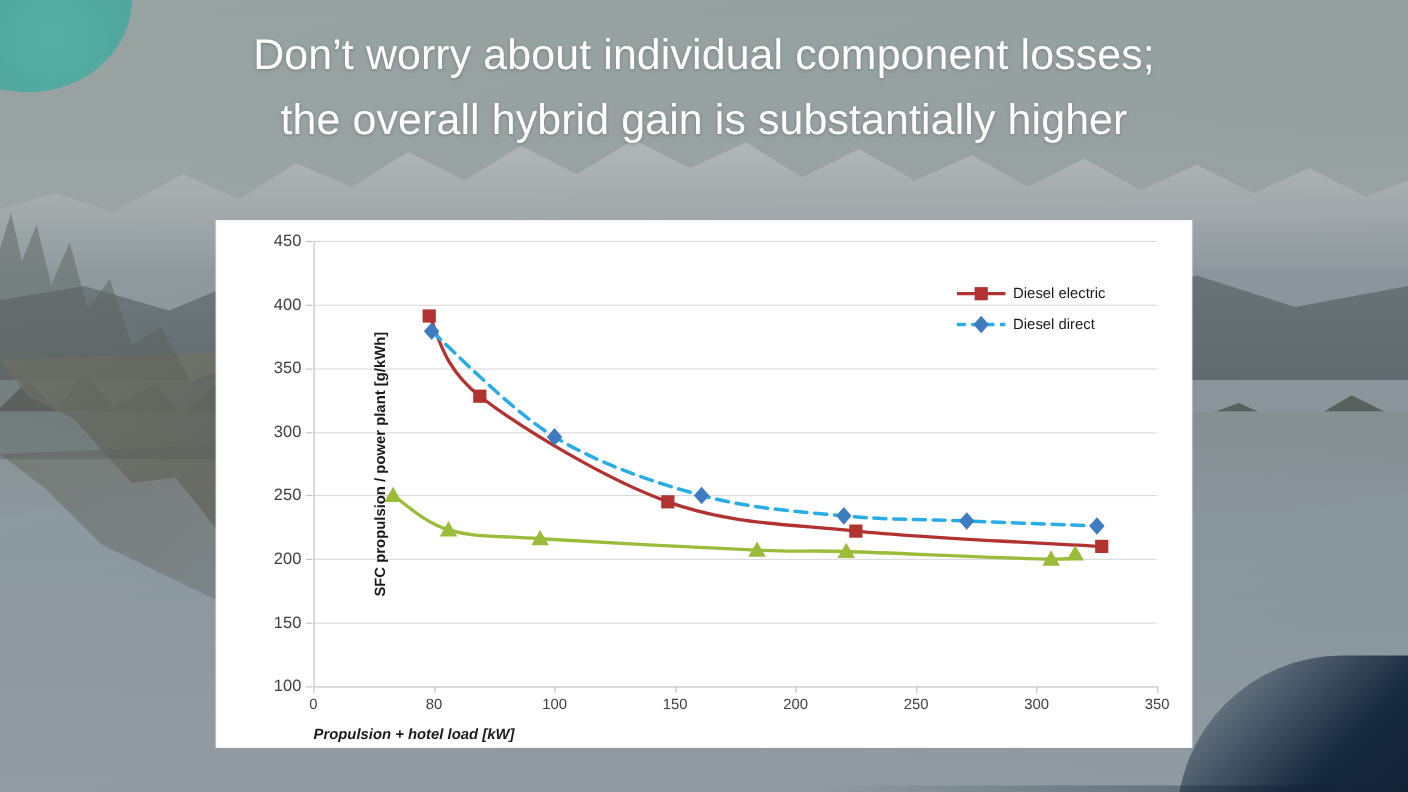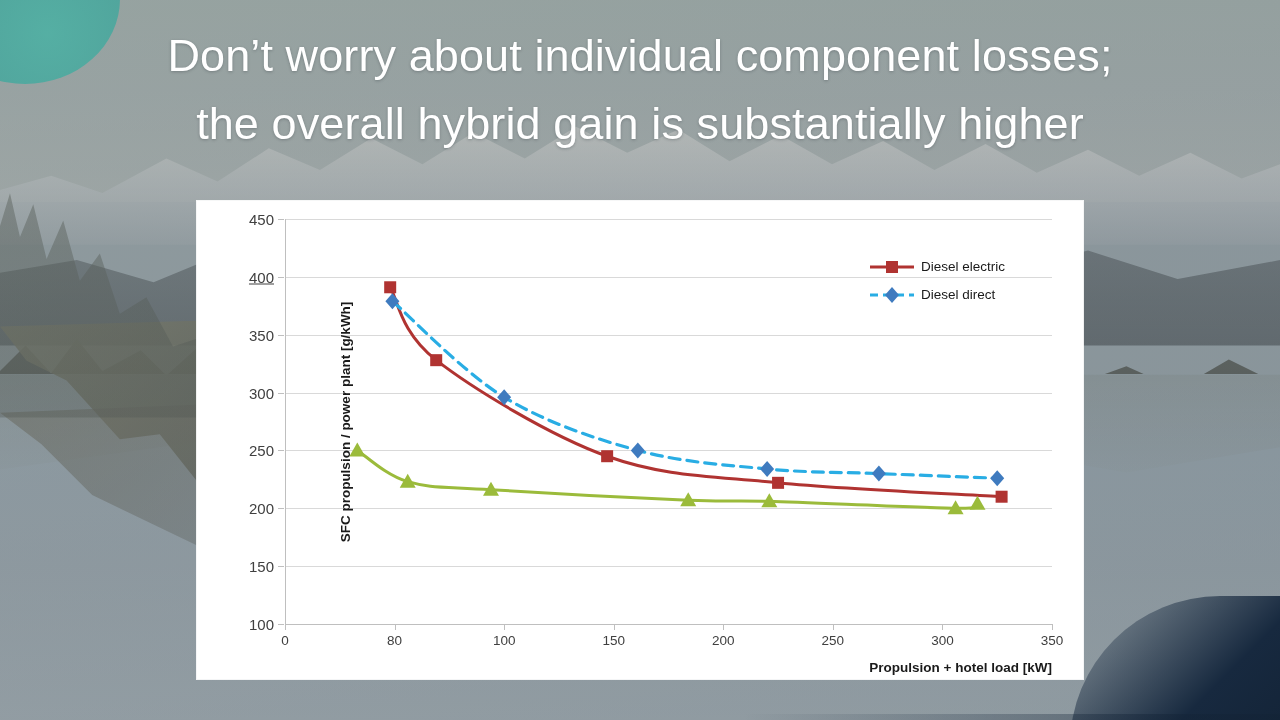--- a/index.html
+++ b/index.html
@@ -102,21 +102,21 @@
   .accent-navy-strip {
     position: absolute; right: 0; bottom: 0; width: 100%; height: 6px;
     background: linear-gradient(90deg, rgba(19,35,54,0) 58%, rgba(19,35,54,.55) 100%);
   }
 
   
   #title {
     position: absolute; left: 52px; top: 22px; width: 1176px;
     text-align: center;
     color: #ffffff;
-    font-size: 45px;
+    font-size: 39px;
     line-height: 1.5;
     font-weight: 400;
     letter-spacing: .1px;
     text-shadow: 0 1px 3px rgba(40,48,54,.30);
     white-space: pre-line;
   }
 
   
   #chart-panel {
     position: absolute;
@@ -155,22 +155,22 @@
     font-size: 15px; color: #404040; white-space: nowrap;
   }
   .xlabel {
     position: absolute; top: calc(100% + 9px);
     transform: translateX(-50%);
     font-size: 13.5px; color: #404040; white-space: nowrap;
   }
   #axis-title-x {
     position: absolute; left: 0; width: 100%;
     top: calc(100% + 36px);
-    text-align: right;
-    font-size: 13.5px; font-weight: bold; color: #1a1a1a;
+    text-align: left;
+    font-size: 13.5px; font-weight: bold; color: #1a1a1a; font-style: italic;
   }
   #axis-title-y {
     position: absolute;
     left: -60px; top: 50%;
     transform: translateY(-50%) rotate(-90deg);
     transform-origin: center;
     font-size: 13.5px; font-weight: bold; color: #1a1a1a;
     white-space: nowrap;
   }
   #series-svg { position: absolute; inset: 0; overflow: visible; }
@@ -230,21 +230,21 @@
           <div class="ylabel" style="top: 347.143px;">150</div>
           <div class="tick-y" style="top: 289.286px;"></div>
           <div class="ylabel" style="top: 289.286px;">200</div>
           <div class="tick-y" style="top: 231.429px;"></div>
           <div class="ylabel" style="top: 231.429px;">250</div>
           <div class="tick-y" style="top: 173.571px;"></div>
           <div class="ylabel" style="top: 173.571px;">300</div>
           <div class="tick-y" style="top: 115.714px;"></div>
           <div class="ylabel" style="top: 115.714px;">350</div>
           <div class="tick-y" style="top: 57.8571px;"></div>
-          <div class="ylabel" style="top: 57.8571px; text-decoration: underline;">400</div>
+          <div class="ylabel" style="top: 57.8571px;">400</div>
           <div class="tick-y" style="top: 0px;"></div>
           <div class="ylabel" style="top: 0px;">450</div>
         </div>
       <div id="xticks">
           <div class="tick-x" style="left: 0px;"></div>
           <div class="xlabel" style="left: 0px;">0</div>
           <div class="tick-x" style="left: 109.571px;"></div>
           <div class="xlabel" style="left: 109.571px;">80</div>
           <div class="tick-x" style="left: 219.143px;"></div>
           <div class="xlabel" style="left: 219.143px;">100</div>

